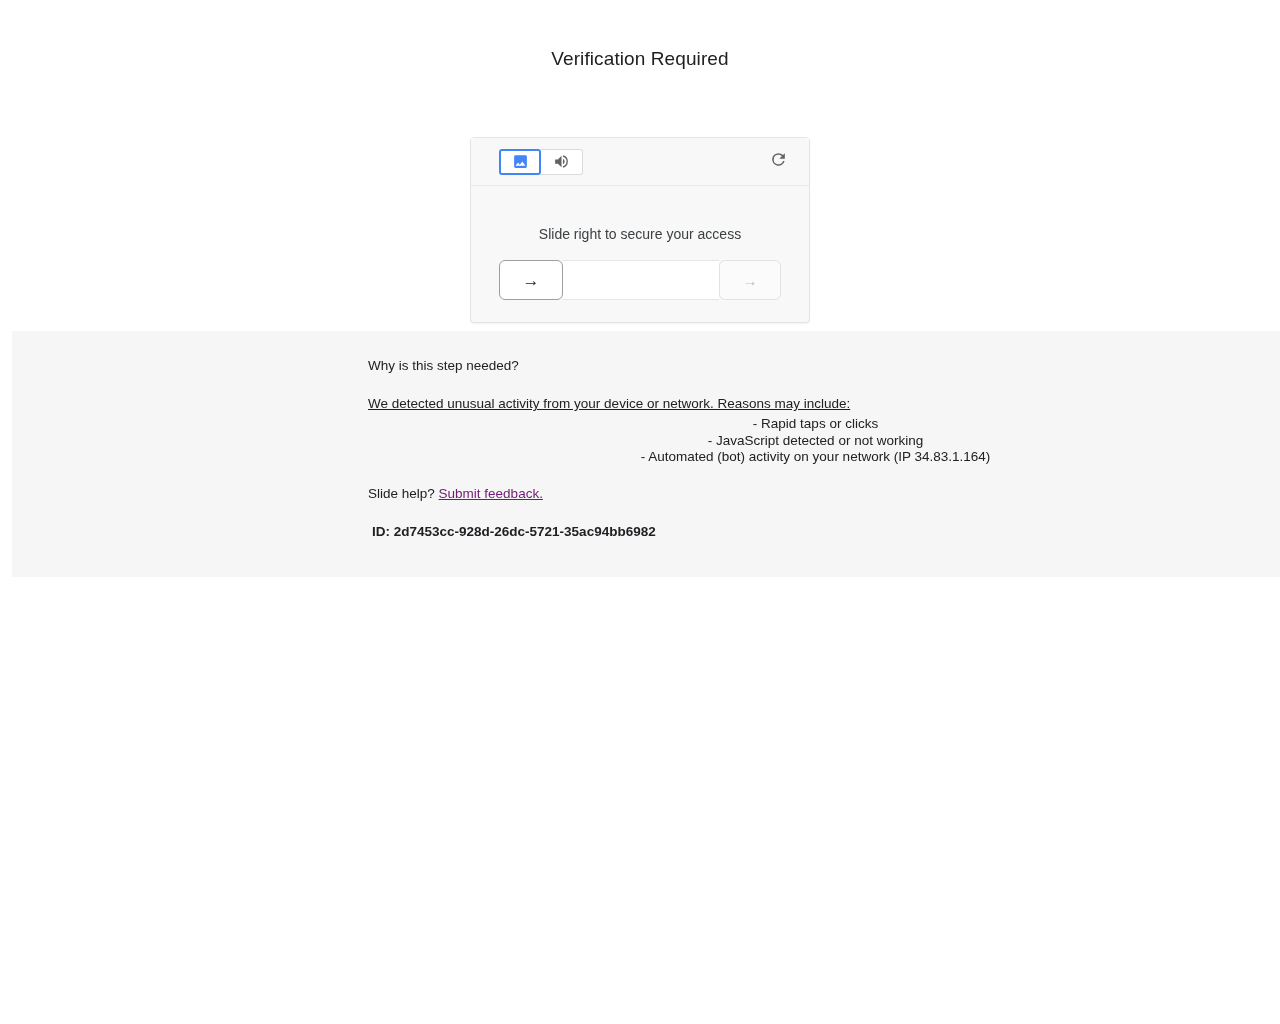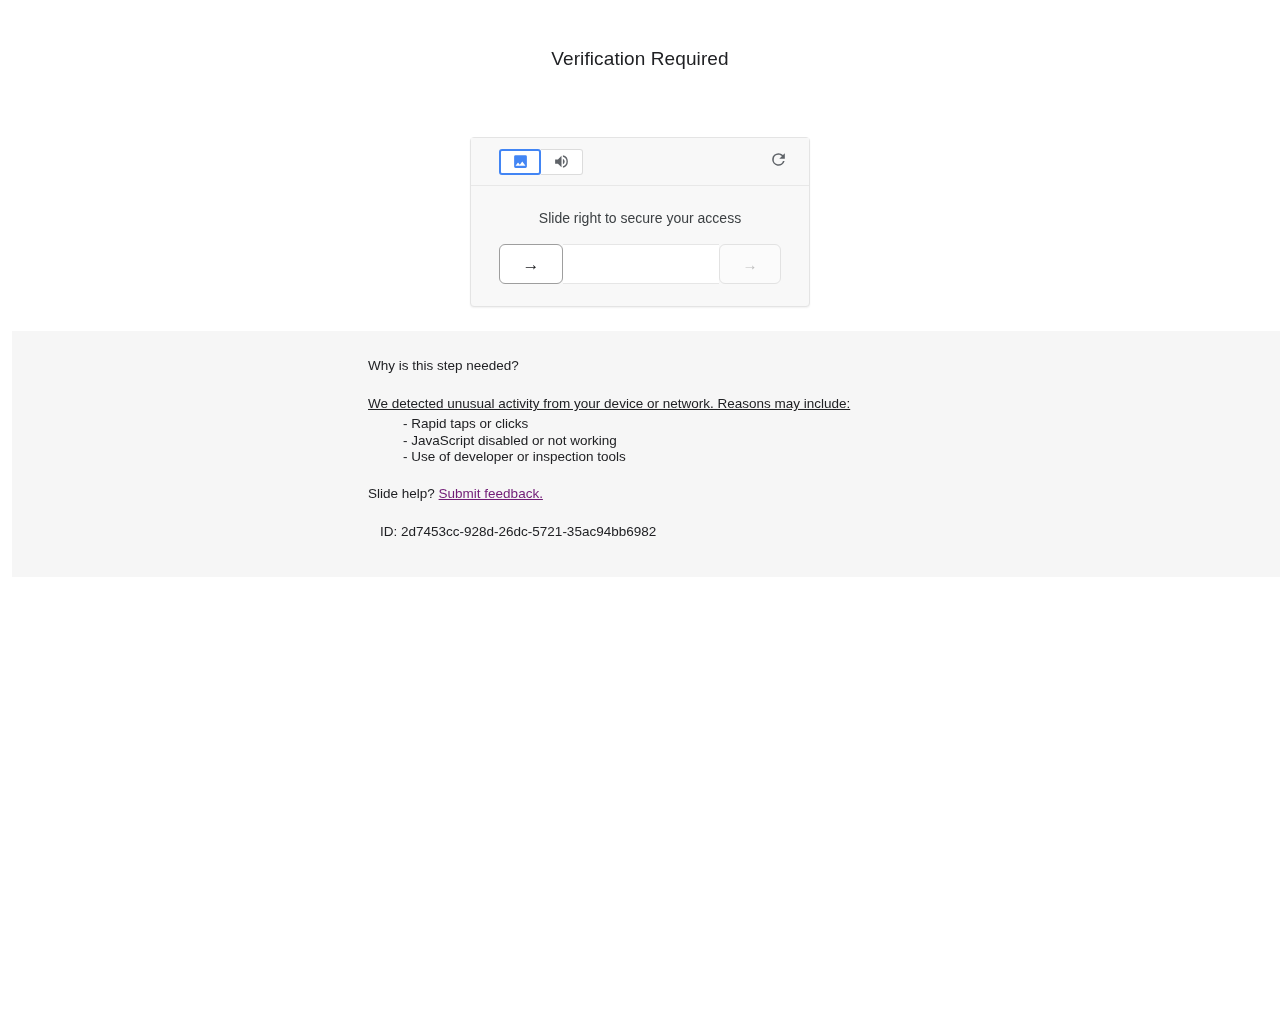--- a/index.html
+++ b/index.html
@@ -102,20 +102,21 @@
 
   .captcha-body {
     padding: 24px 0 22px 0;
   }
 
   .instruction {
     text-align: center;
     font-size: 14px;
     color: #3c4043;
     margin-bottom: 18px;
+    margin-top: 16px;
   }
 
   .slider-row {
     display: flex;
     align-items: center;
     padding: 0 28px;
     box-sizing: border-box;
   }
 
   .slider-handle {
@@ -191,36 +192,38 @@
     margin: 0 0 20px 0;
     padding: 0;
     list-style: none;
   }
 
   .reason-list li {
     margin: 0;
     padding: 0 0 0 35px;
     font-size: 13.5px;
     line-height: 16.5px;
+    text-align: center;
   }
 
   .help-line {
     margin: 0 0 22px 0;
     font-size: 13.5px;
   }
 
   .help-link {
     color: #701a75;
     text-decoration: underline;
     cursor: pointer;
   }
 
   .id-line {
-    margin: 12px;
-    font-size: 13.5px;
+    margin: 4px;
+    font-size: 13.5px;
+    font-weight: bold;
   }
 </style>
 </head>
 <body>
 
 <div class="page">
 
   <div class="page-title">Verification Required</div>
 
   <div class="captcha">
@@ -281,22 +284,22 @@
 
   <div class="info-panel">
     <div class="info-inner">
 
       <p class="info-q">Why is this step needed?</p>
 
       <p class="info-lead">We detected unusual activity from your device or network. Reasons may include:</p>
 
       <ul class="reason-list">
         <li>- Rapid taps or clicks</li>
-        <li>- JavaScript disabled or not working</li>
-        <li>- Use of developer or inspection tools</li>
+        <li>- JavaScript detected or not working</li>
+        <li>- Automated (bot) activity on your network (IP 34.83.1.164)</li>
       </ul>
 
       <p class="help-line">
         <span>Slide help?</span>
         <a class="help-link" href="#">Submit feedback.</a>
       </p>
 
       <p class="id-line">ID: 2d7453cc-928d-26dc-5721-35ac94bb6982</p>
 
     </div>

